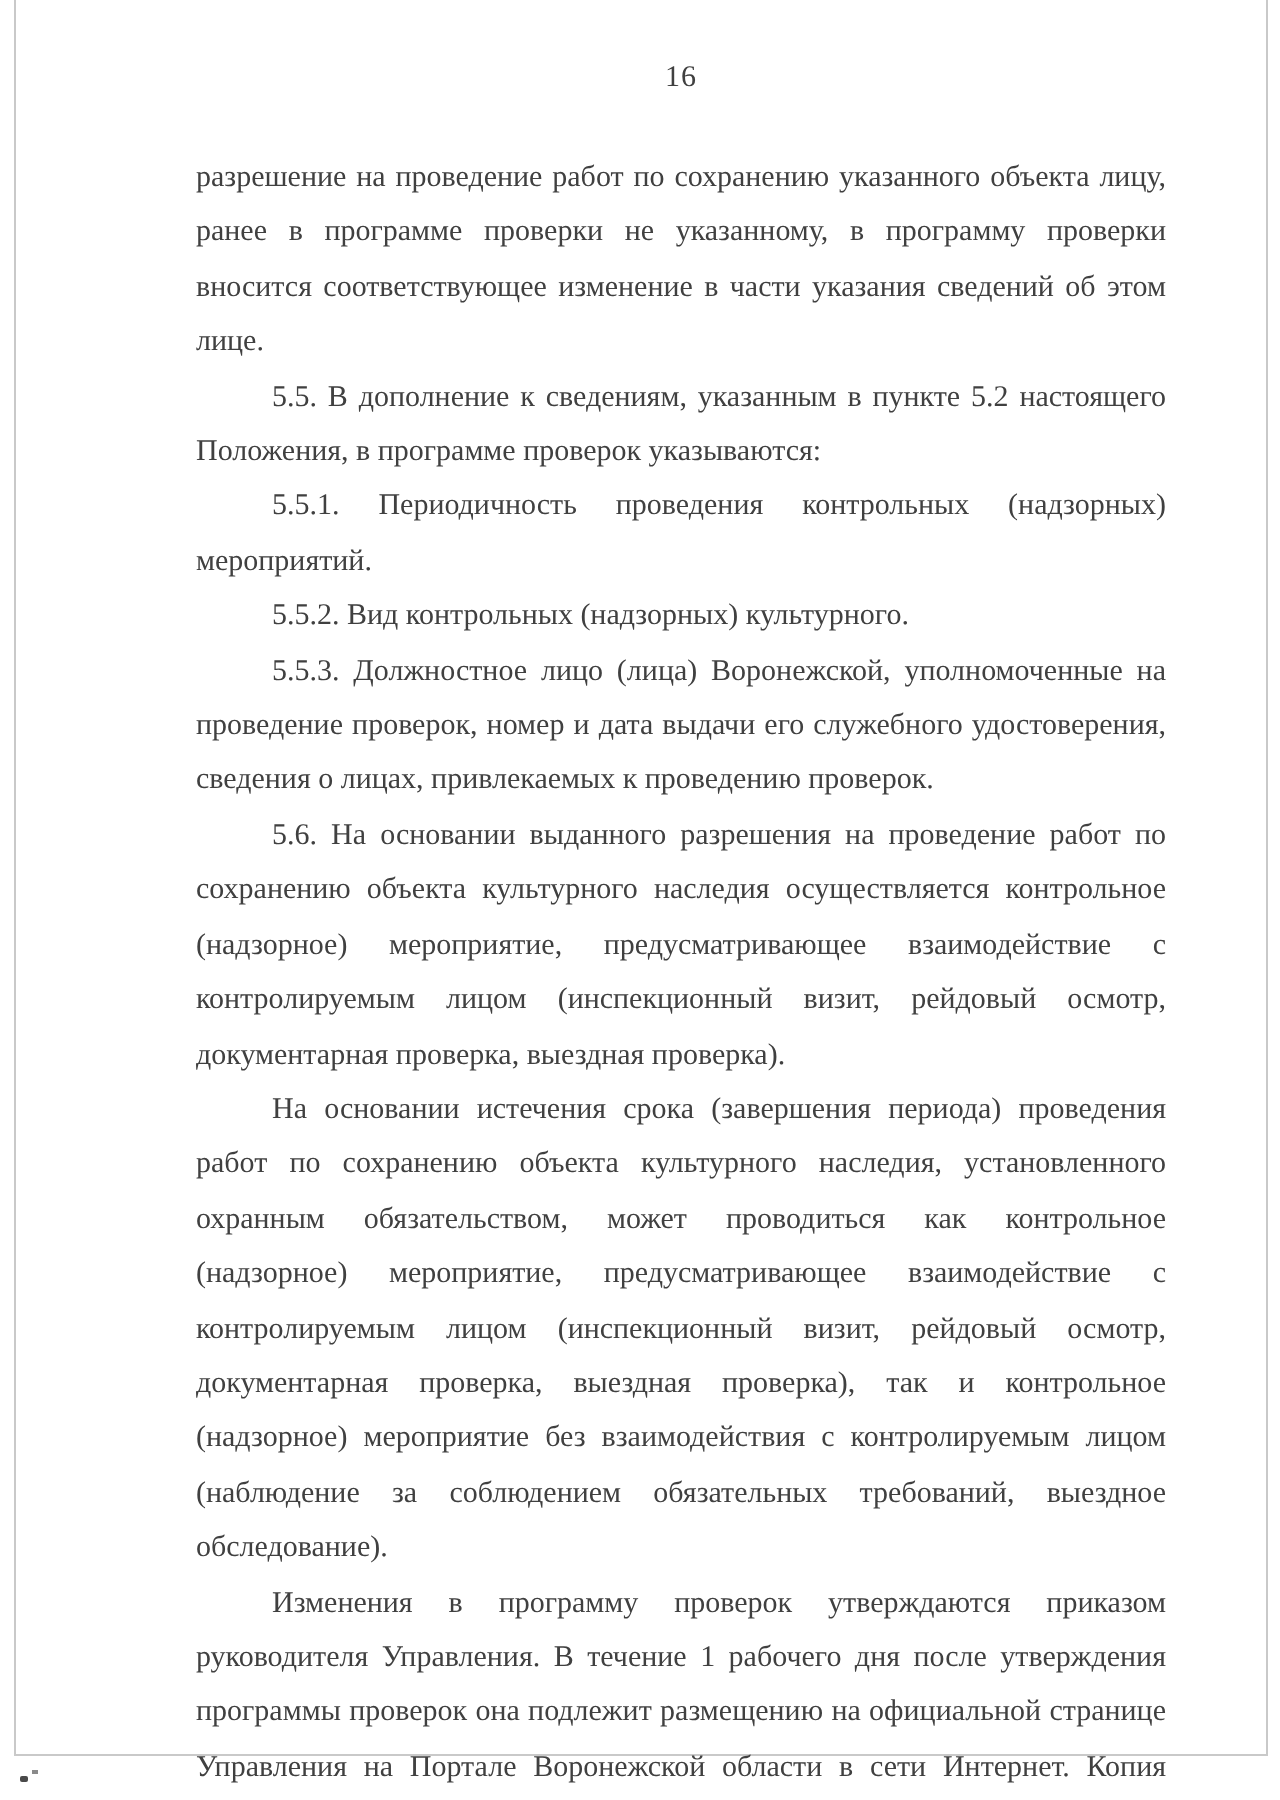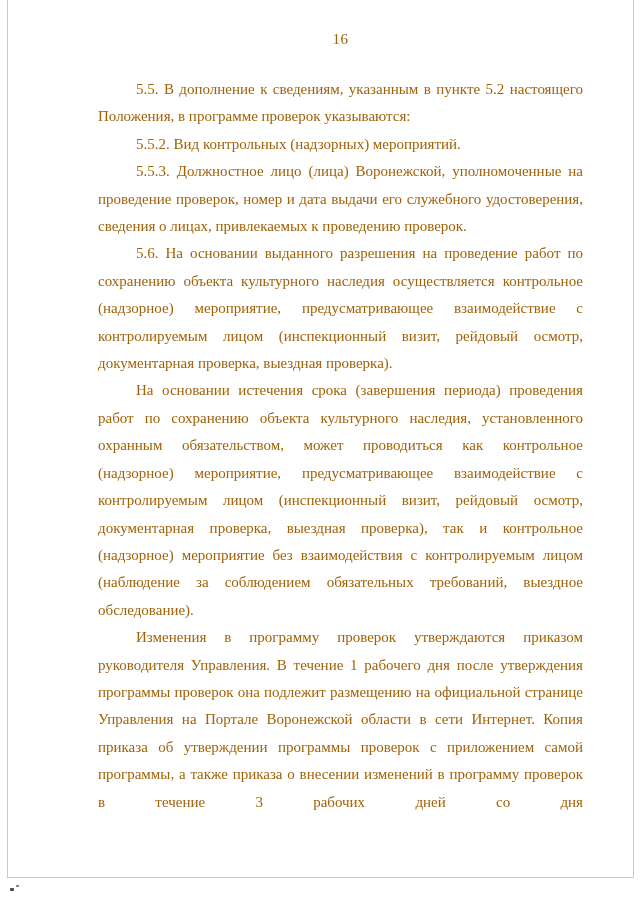--- a/index.html
+++ b/index.html
@@ -6,21 +6,21 @@
     margin: 0;
     padding: 0;
     background: #ffffff;
   }
   .page {
     position: relative;
     width: 640px;
     height: 900px;
     background: #ffffff;
     font-family: "Liberation Serif", serif;
-    color: #a16207;
+    color: #404040;
     overflow: hidden;
   }
   
   .scan-edge {
     position: absolute;
     left: 7px;
     right: 6px;
     top: -3px;
     bottom: 22px;
     border: 1px solid #c9c9c9;
@@ -78,20 +78,22 @@
 <body>
 
 <div class="page">
   <div class="scan-edge"></div>
   <div class="speck"></div>
   <div class="speck2"></div>
 
   <div class="page-number">16</div>
 
   <div class="content">
+    <p>разрешение на проведение работ по сохранению указанного объекта лицу, ранее в программе проверки не указанному, в программу проверки вносится соответствующее изменение в части указания сведений об этом лице.</p>
     <p class="indent">5.5. В дополнение к сведениям, указанным в пункте 5.2 настоящего Положения, в программе проверок указываются:</p>
-    <p class="indent">5.5.2. Вид контрольных (надзорных) мероприятий.</p>
+    <p class="indent">5.5.1. Периодичность проведения контрольных (надзорных) мероприятий.</p>
+    <p class="indent">5.5.2. Вид контрольных (надзорных) культурного.</p>
     <p class="indent">5.5.3. Должностное лицо (лица) Воронежской, уполномоченные на проведение проверок, номер и дата выдачи его служебного удостоверения, сведения о лицах, привлекаемых к проведению проверок.</p>
     <p class="indent">5.6. На основании выданного разрешения на проведение работ по сохранению объекта культурного наследия осуществляется контрольное (надзорное) мероприятие, предусматривающее взаимодействие с контролируемым лицом (инспекционный визит, рейдовый осмотр, документарная проверка, выездная проверка).</p>
     <p class="indent">На основании истечения срока (завершения периода) проведения работ по сохранению объекта культурного наследия, установленного охранным обязательством, может проводиться как контрольное (надзорное) мероприятие, предусматривающее взаимодействие с контролируемым лицом (инспекционный визит, рейдовый осмотр, документарная проверка, выездная проверка), так и контрольное (надзорное) мероприятие без взаимодействия с контролируемым лицом (наблюдение за соблюдением обязательных требований, выездное обследование).</p>
     <p class="indent justify-last">Изменения в программу проверок утверждаются приказом руководителя Управления. В течение 1 рабочего дня после утверждения программы проверок она подлежит размещению на официальной странице Управления на Портале Воронежской области в сети Интернет. Копия приказа об утверждении программы проверок с приложением самой программы, а также приказа о внесении изменений в программу проверок в течение 3 рабочих дней со дня</p>
   </div>
 </div>
 
 </body></html>

